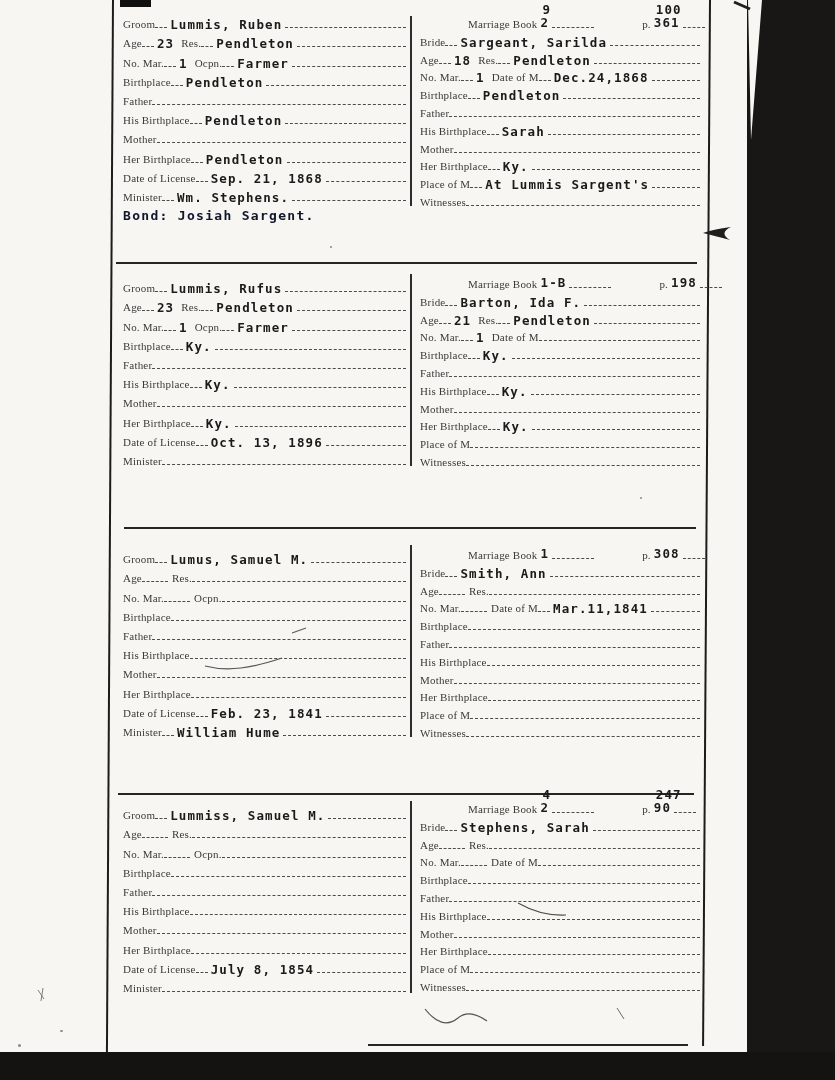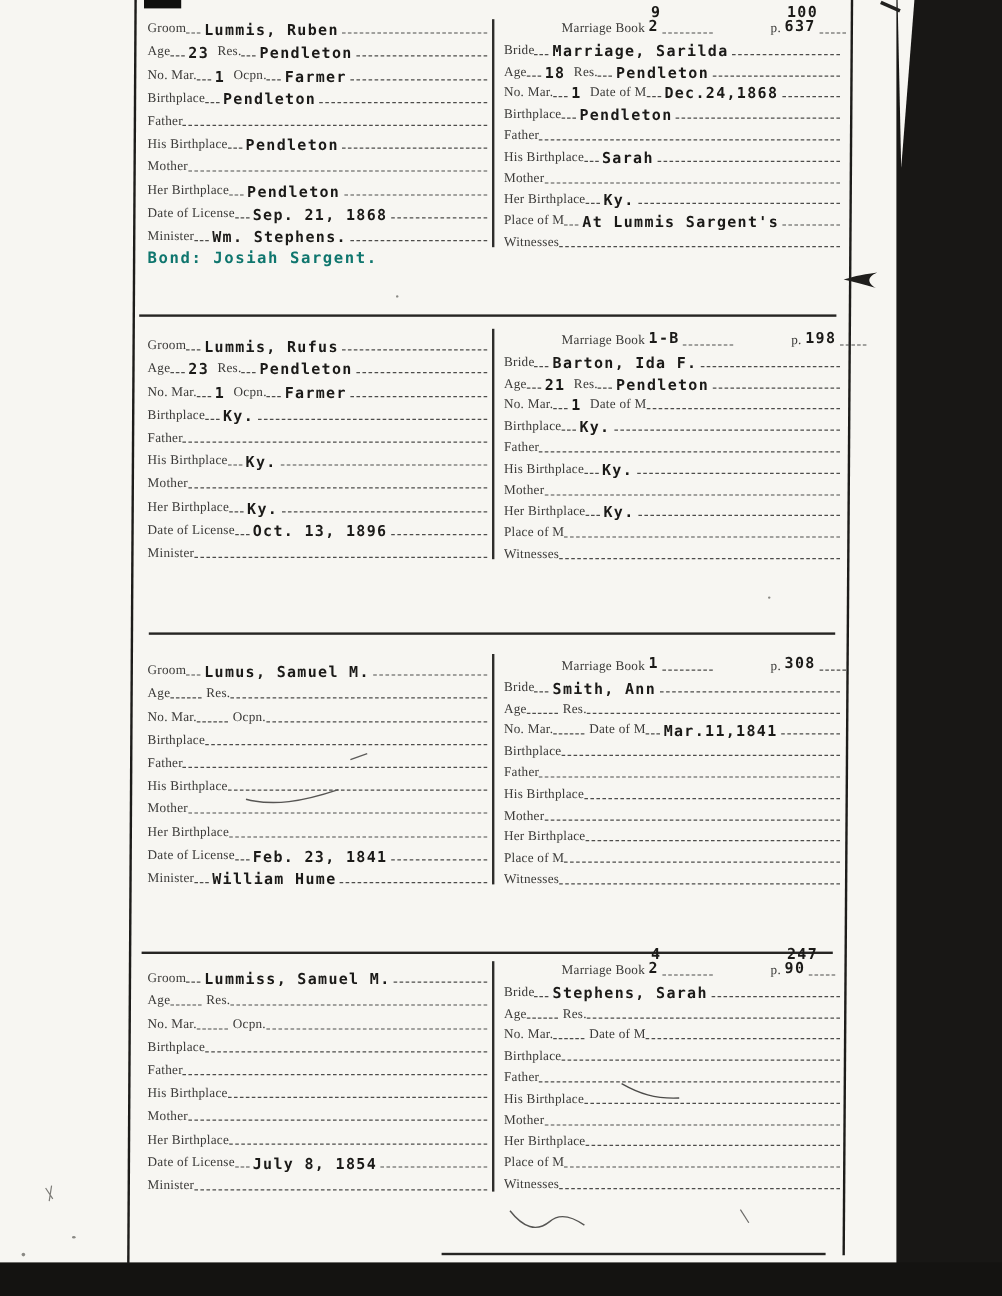--- a/index.html
+++ b/index.html
@@ -26,21 +26,21 @@
   .dash{border-bottom:1.4px dashed #4d4c4a;margin-bottom:3px;display:inline-block;height:1px;}
   .dash.gap{width:12px;flex:0 0 auto;}
   .dash.mid{width:26px;flex:0 0 auto;}
   .dash.fill{flex:1 1 auto;}
   .val{font-family:"DejaVu Sans Mono",monospace;font-weight:bold;font-size:12.5px;
        letter-spacing:1.1px;color:#1b1a18;white-space:nowrap;margin-bottom:-1px;padding:0 3px;flex:0 0 auto;}
   .hdr .lab{padding-left:48px;}
   .stack{position:relative;display:inline-block;flex:0 0 auto;}
   .stack .above{position:absolute;left:2px;top:-11px;}
   .bond{position:absolute;left:10px;font-family:"DejaVu Sans Mono",monospace;font-weight:bold;
-        color:#0f766e;letter-spacing:1.3px;font-size:13px;white-space:nowrap;}
+        color:#0f172a;letter-spacing:1.3px;font-size:13px;white-space:nowrap;}
   svg.marks{position:absolute;left:0;top:0;z-index:4;pointer-events:none;}
   .speck{position:absolute;background:#8a8984;border-radius:50%;z-index:2;}
 </style>
 </head>
 <body>
 
 <div class="screen">
 
   <div class="strip-right"></div>
   <div class="strip-bottom"></div>
@@ -120,27 +120,27 @@
             <span class="val">Wm. Stephens.</span>
             <span class="dash fill"></span>
           </div>
         </div>
         <div class="bcol" style="top: 0px;">
           <div class="row hdr" style="height: 19px;">
             <span class="lab">Marriage Book</span>
             <span class="stack"><span class="val above">9</span><span class="val">2</span></span>
             <span class="dash mid" style="width: 42px;"></span>
             <span class="lab">p.</span>
-            <span class="stack"><span class="val above">100</span><span class="val">637</span></span>
+            <span class="stack"><span class="val above">100</span><span class="val">361</span></span>
             <span class="dash mid" style="width: 22px;"></span>
           </div>
           <div class="row" style="height: 17.8px;">
             <span class="lab">Bride</span>
             <span class="dash gap"></span>
-            <span class="val">Marriage, Sarilda</span>
+            <span class="val">Sargeant, Sarilda</span>
             <span class="dash fill"></span>
           </div>
           <div class="row" style="height: 17.8px;">
             <span class="lab">Age</span>
             <span class="dash gap"></span>
             <span class="val">18</span>
             <span class="lab" style="margin-left: 4px;">Res.</span>
             <span class="dash gap"></span>
             <span class="val">Pendleton</span>
             <span class="dash fill"></span>

